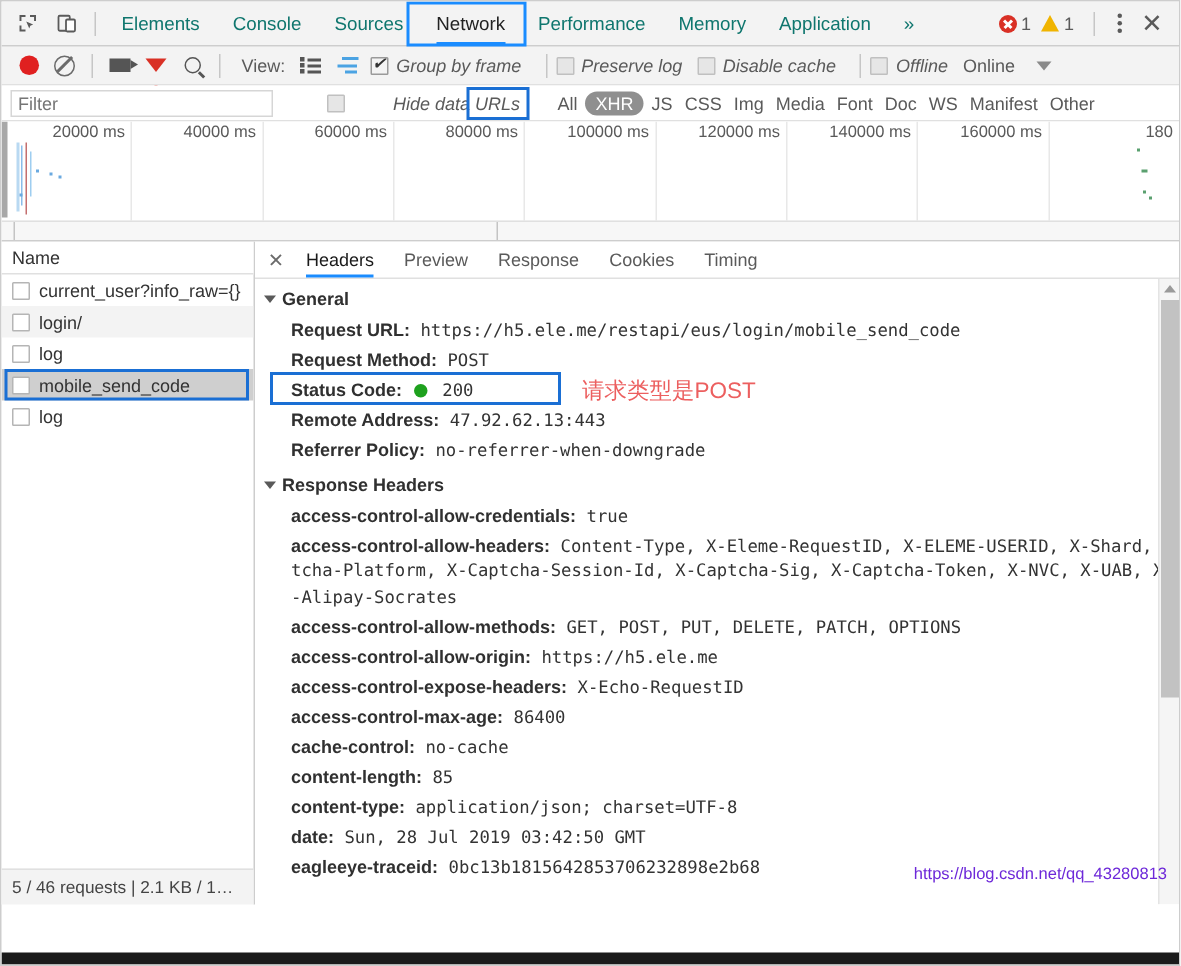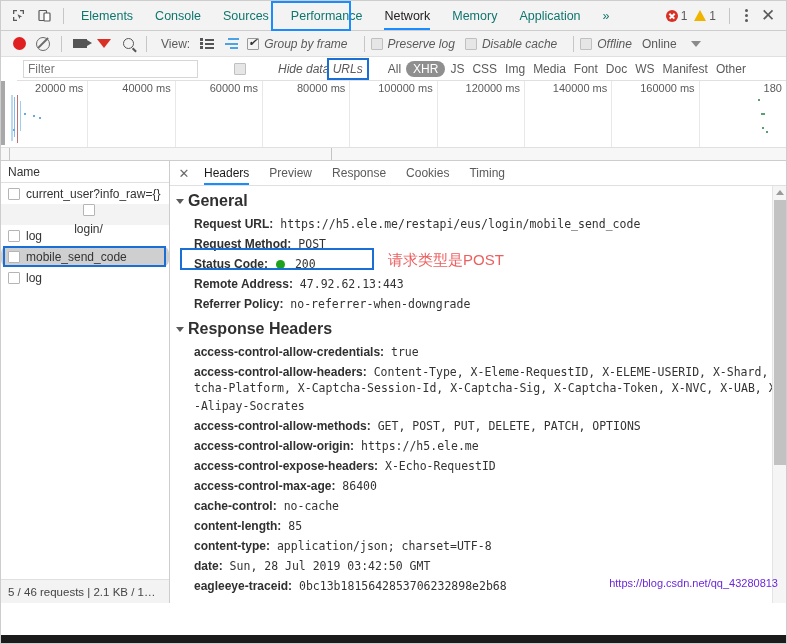--- a/index.html
+++ b/index.html
@@ -156,21 +156,20 @@
   .sel-caret { width:0;height:0;border-left:5px solid transparent;border-right:5px solid transparent;border-top:6px solid #8a8a8a; margin-left:14px;}
 
   
   .filterbar {
     display:flex; align-items:center;
     height: 24px;
     background:#fff;
     border-bottom:1px solid #e0e0e0;
     font-size: 12px; color:#5a5a5a;
     position: relative;
-    margin-left: 16px;
   }
   .filter-input {
     width: 175px; height: 18px; margin-left: 6px;
     border: 1px solid #d6d6d6; background:#fff;
     font-size: 12px; color:#9a9a9a; padding: 0 4px;
     outline: none;
     font-family:"Liberation Sans",sans-serif;
   }
   .ftypes { display:flex; align-items:center; gap: 2px; margin-left: 12px;}
   .ftype { cursor:pointer; padding: 1px 3px; white-space:nowrap;}
@@ -226,22 +225,22 @@
     padding-left: 7px; font-size: 12px; color:#333;
     background:#fff;
   }
   .rl-body { flex: 1; overflow:hidden; position:relative; }
   .rl-row {
     display:flex; align-items:center; gap:6px;
     height: 21px; padding-left: 7px;
     font-size: 12px; color:#333; cursor: pointer;
     white-space: nowrap;
   }
-  .rl-row.odd { background:#f3f3f3;flex-direction:column; }
-  .rl-row.selected { background:#cfcfcf;border-radius:7px; }
+  .rl-row.odd { background:#f3f3f3; }
+  .rl-row.selected { background:#cfcfcf; }
   .rl-cb {
     width: 12px; height: 12px; border: 1px solid #b5b5b5;
     background:#fff; flex:0 0 auto; border-radius:1px;
   }
   .row-sel-box {
     position:absolute; left: 2px; width: 163px; height: 21px;
     border: 2px solid #1a6fd4; pointer-events:none;
   }
   .rl-status {
     height: 24px; border-top:1px solid #e0e0e0;
@@ -272,21 +271,21 @@
   }
   .dbody {
     flex:1; overflow:hidden; position:relative;
     padding: 6px 0 0 0;
     font-family:"DejaVu Sans Mono", monospace;
   }
   .sect-title {
     display:flex; align-items:center; gap:4px;
     padding-left: 6px; margin-bottom: 4px;
     font-family:"Liberation Sans",sans-serif;
-    font-size: 16px; font-weight: bold; color:#303030;
+    font-size: 12px; font-weight: bold; color:#303030;
     cursor:pointer;
   }
   .caret-d { width:0;height:0;border-left:4px solid transparent;border-right:4px solid transparent;border-top:5px solid #5a5a5a;}
   .hrow {
     padding: 2px 8px 2px 24px;
     font-size: 11.5px; line-height: 16px;
     color: #222; word-break: break-all;
   }
   .hkey {
     font-family:"Liberation Sans",sans-serif;
@@ -351,22 +350,22 @@
       <svg width="15" height="15" viewBox="0 0 15 15">
           <rect x="2" y="2.5" width="7.5" height="10" rx="0.8" fill="none" stroke="#5a5a5a" stroke-width="1.2"></rect>
           <rect x="7" y="5" width="6" height="8" rx="0.8" fill="#fff" stroke="#5a5a5a" stroke-width="1.2"></rect>
         </svg>
     </div>
     <div class="tb-sep"></div>
 
     <div class="tab"><span>Elements</span></div>
     <div class="tab"><span>Console</span></div>
     <div class="tab"><span>Sources</span></div>
+    <div class="tab active"><span>Network</span></div>
     <div class="tab"><span>Performance</span></div>
-    <div class="tab active"><span>Network</span></div>
     <div class="tab"><span>Memory</span></div>
     <div class="tab"><span>Application</span></div>
     <div class="tab"><span>»</span></div>
 
     <div class="tabbar-right">
       <div class="errbadge">
         <span class="dot-err"></span>
         <span>1</span>
       </div>
       <div class="warnbadge">

